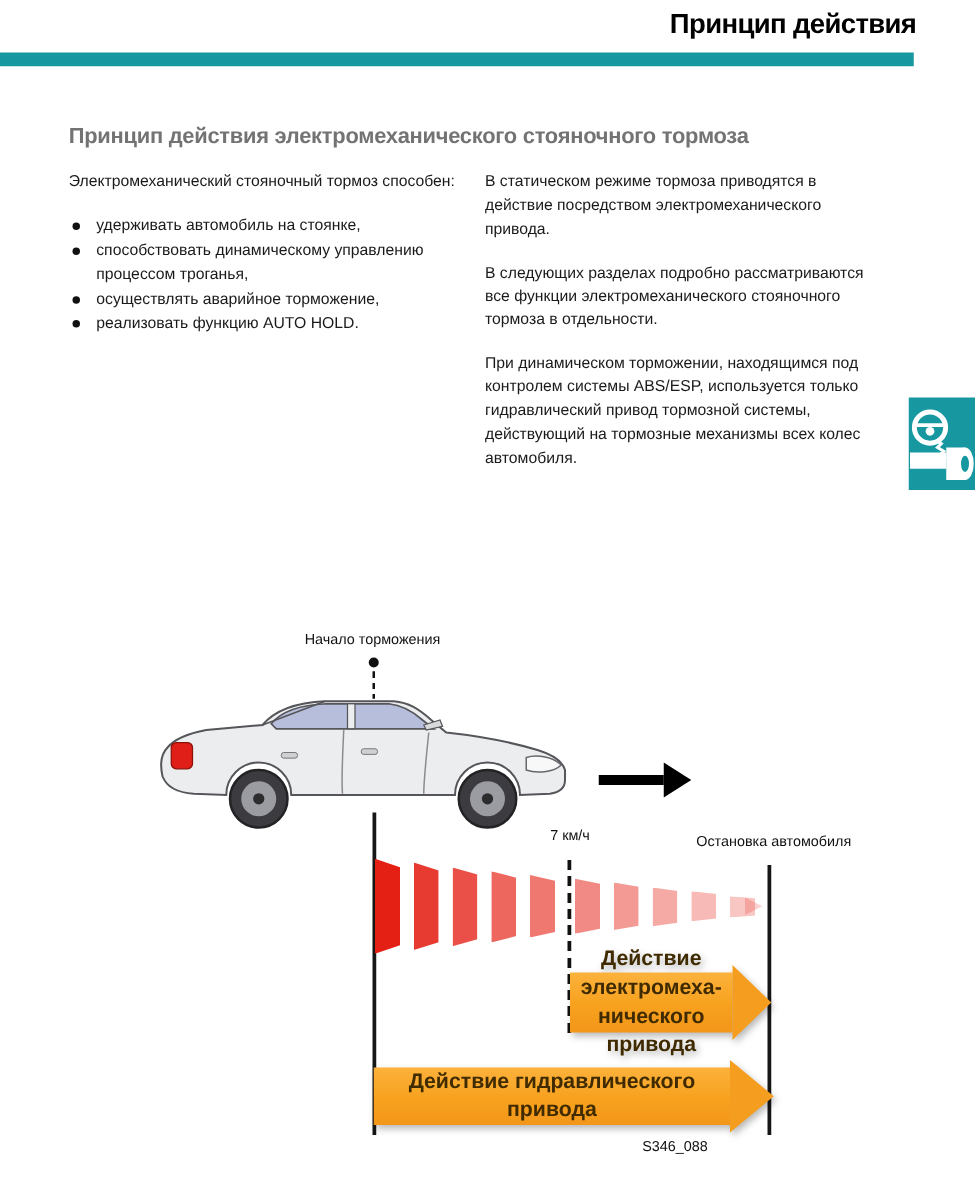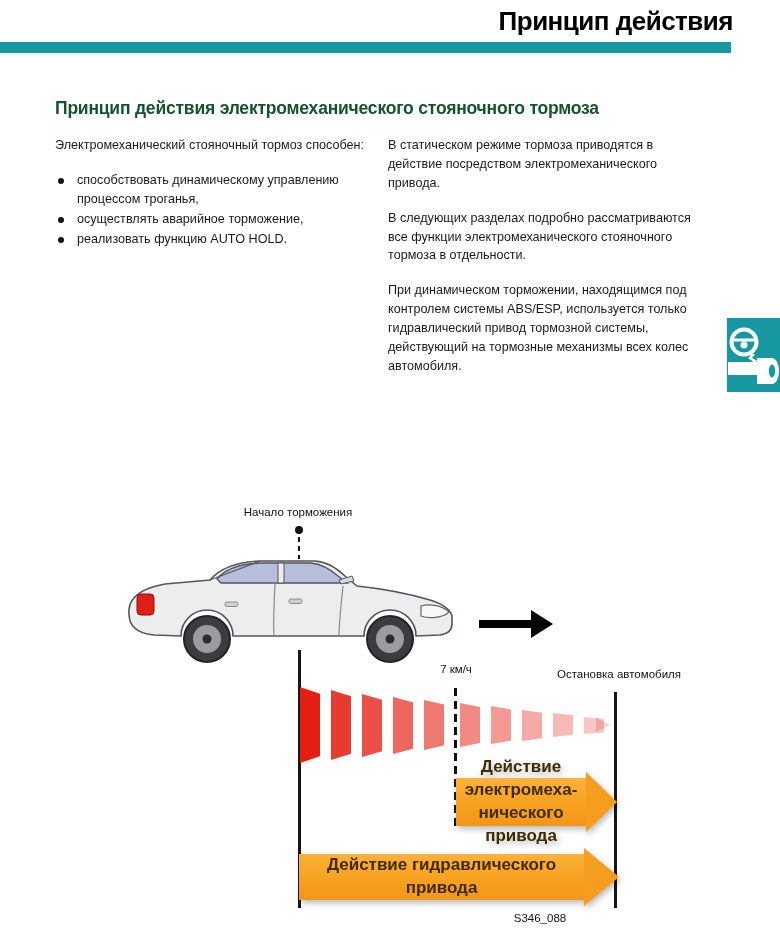--- a/index.html
+++ b/index.html
@@ -1,25 +1,25 @@
 <!DOCTYPE html>
 <html lang="ru"><head>
 <meta charset="utf-8">
 <style>
   * { margin:0; padding:0; box-sizing:border-box; }
   html,body { background:#ffffff; }
   body { font-family:"Liberation Sans", sans-serif; color:#111; }
   .page { position:relative; width:780px; height:950px; background:#fff; overflow:hidden; }
 
   
-  .page-title { position:absolute; top:6px; right:47px; font-size:26px; font-weight:800; letter-spacing:-0.5px; color:#000; }
+  .page-title { position:absolute; top:6px; right:47px; font-size:22px; font-weight:800; letter-spacing:-0.5px; color:#000; }
   .header-rule { position:absolute; top:42px; left:0; width:731px; height:11px; background:#1798a1; }
 
   
-  .section-heading { position:absolute; top:98px; left:55px; width:660px; font-size:17.5px; font-weight:800; letter-spacing:-0.2px; color:#14532d; }
+  .section-heading { position:absolute; top:98px; left:55px; width:660px; font-size:17.5px; font-weight:800; letter-spacing:-0.2px; color:#737373; }
 
   
   .col { position:absolute; top:136px; font-size:12.6px; line-height:1.5; color:#1a1a1a; }
   .col-left  { left:55px;  width:312px; }
   .col-right { left:388px; width:320px; }
   .col p { margin-bottom:16px; }
   .col p.pre-list { }
   ul.bullets { list-style:none; margin:0 0 20px 0; }
   ul.bullets li { position:relative; padding-left:22px; margin-bottom:1px; }
   ul.bullets li::before { content:""; position:absolute; left:3px; top:7px; width:6px; height:6px; border-radius:50%; background:#111; }
@@ -74,20 +74,21 @@
 <div class="page">
 
   <div class="page-title">Принцип действия</div>
   <div class="header-rule"></div>
 
   <div class="section-heading">Принцип действия электромеханического стояночного тормоза</div>
 
   <div class="col col-left">
     <p class="pre-list">Электромеханический стояночный тормоз способен:</p>
     <ul class="bullets">
+      <li>удерживать автомобиль на стоянке,</li>
       <li>способствовать динамическому управлению процессом троганья,</li>
       <li>осуществлять аварийное торможение,</li>
       <li>реализовать функцию AUTO HOLD.</li>
     </ul>
   </div>
 
   <div class="col col-right">
     <p>В статическом режиме тормоза приводятся в действие посредством электромеханического привода.</p>
     <p>В следующих разделах подробно рассматриваются все функции электромеханического стояночного тормоза в отдельности.</p>
     <p>При динамическом торможении, находящимся под контролем системы ABS/ESP, используется только гидравлический привод тормозной системы, действующий на тормозные механизмы всех колес автомобиля.</p>

